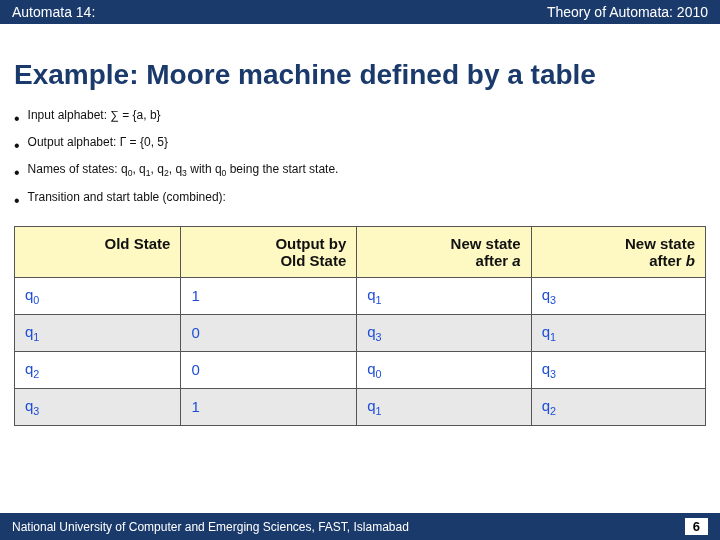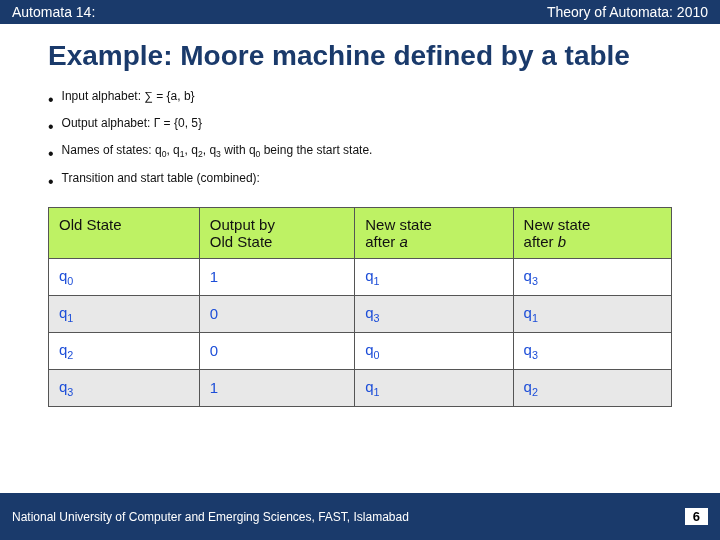--- a/index.html
+++ b/index.html
@@ -17,21 +17,22 @@
       justify-content: space-between;
       align-items: center;
       background: #1a3a6b;
       color: #fff;
       padding: 4px 12px;
       font-size: 14px;
     }
 
     
     #main {
-      padding: 10px 48px;
+      padding: 10px 14px;
+      margin-top: 19px;
     }
 
     #page-title {
       font-size: 28px;
       font-weight: bold;
       color: #1a3a6b;
       margin-bottom: 16px;
       margin-top: 6px;
     }
 
@@ -55,25 +56,25 @@
       line-height: 1.45;
     }
 
     
     table {
       width: 100%;
       border-collapse: collapse;
       font-size: 15px;
     }
     th {
-      background: #bef264;
+      background: #fef9c3;
       border: 1.5px solid #555;
       padding: 8px 10px;
-      text-align: left;
-      font-weight: normal;
+      text-align: right;
+      font-weight: bold;
       color: #111;
       vertical-align: top;
     }
     td {
       border: 1.5px solid #555;
       padding: 8px 10px;
       color: #1d4ed8;
     }
     
     tr:nth-child(even) td {
@@ -91,21 +92,21 @@
     #footer {
       position: absolute;
       bottom: 0;
       left: 0;
       right: 0;
       display: flex;
       justify-content: space-between;
       align-items: center;
       background: #1a3a6b;
       color: #fff;
-      padding: 15px 12px;
+      padding: 5px 12px;
       font-size: 12px;
     }
     #footer-page {
       background: #fff;
       color: #000;
       padding: 1px 8px;
       font-size: 13px;
       font-weight: bold;
     }
   </style>

